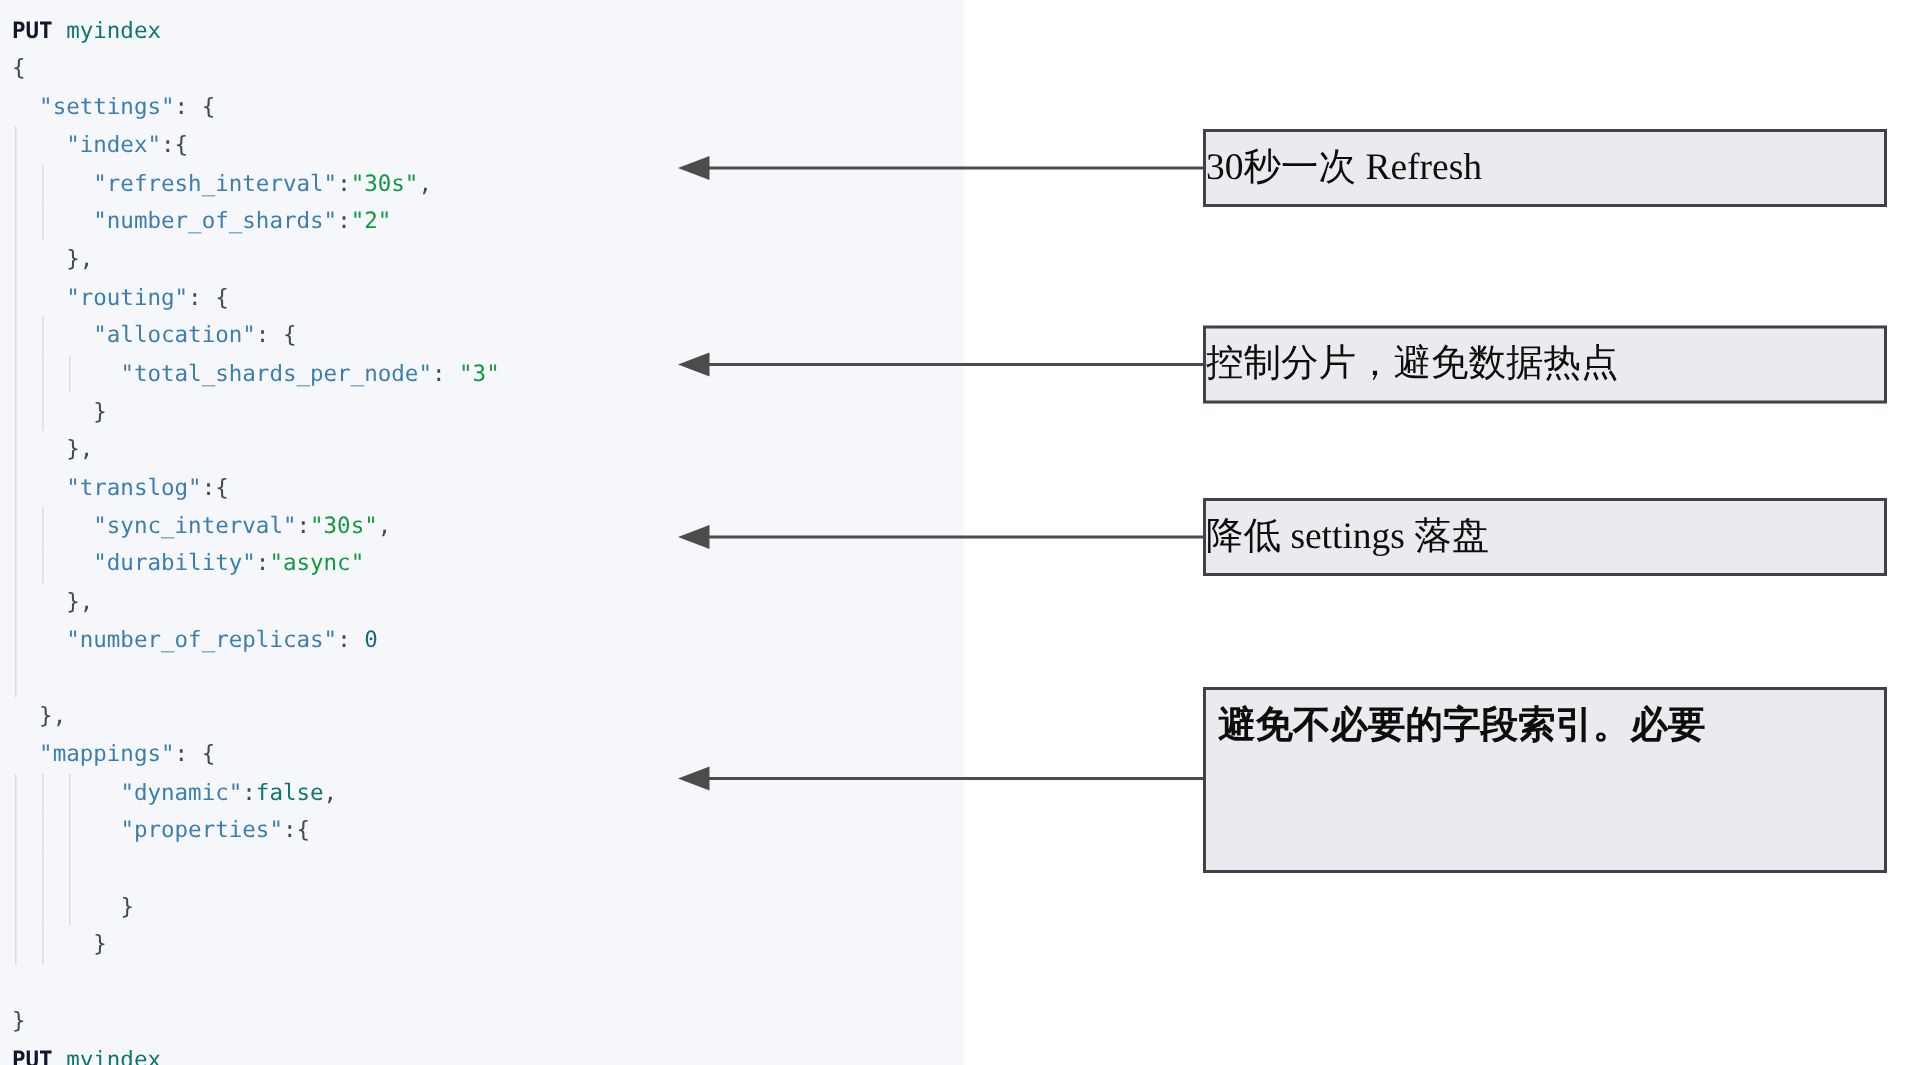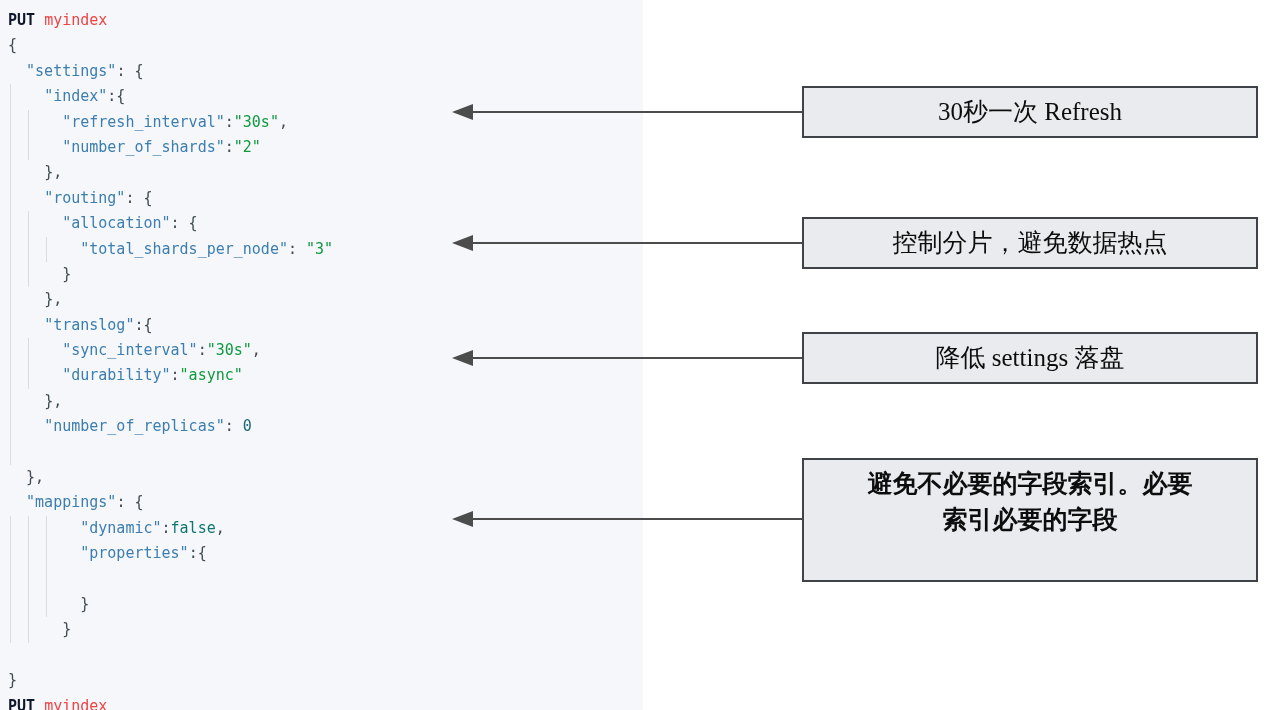--- a/index.html
+++ b/index.html
@@ -15,33 +15,33 @@
   .cl{
     position:relative;height:25.4px;line-height:25.4px;
     font-family:"DejaVu Sans Mono","Liberation Mono",monospace;
     font-size:15px;white-space:pre;
   }
   .cl .guide{
     position:absolute;top:0;bottom:0;width:0;
     border-left:1px solid #d9dce2;pointer-events:none;
   }
   .tk-method{color:#0f172a;font-weight:bold;}
-  .tk-url{color:#ef4444;}
+  .tk-url{color:#0f766e;}
   .tk-key{color:#3c7eb0;}
   .tk-str{color:#10993f;}
   .tk-const{color:#0f766e;}
   .tk-num{color:#1a6a78;}
   .tk-punct{color:#3f4b52;}
 
   
   .ann-box{
     position:absolute;left:802px;width:456px;box-sizing:border-box;
     background:#e9ebee;border:2px solid #3f4347;color:#0d0d0d;
     font-family:"Liberation Serif","DejaVu Serif",serif;
-    font-size:25px;text-align:center;
+    font-size:25px;
   }
   .ann-1line{height:52px;line-height:48px;}
   #ann-box-4{height:124px;padding:6px 8px;}
   #ann-box-4 .ann-line{line-height:36px;font-weight:bold;}
 
   
   .arrow{position:absolute;left:452px;width:350px;height:16px;pointer-events:none;}
   .arrow .ah{ 
     position:absolute;left:0;top:0;width:0;height:0;display:block;
     border-top:8px solid transparent;border-bottom:8px solid transparent;
@@ -107,14 +107,13 @@
   <div class="ann-line">30秒一次 Refresh</div>
 </div>
 <div class="ann-box ann-1line" style="top:217px" id="ann-box-2">
   <div class="ann-line">控制分片，避免数据热点</div>
 </div>
 <div class="ann-box ann-1line" style="top:332px" id="ann-box-3">
   <div class="ann-line">降低 settings 落盘</div>
 </div>
 <div class="ann-box" style="top:458px" id="ann-box-4">
   <div class="ann-line">避免不必要的字段索引。必要</div>
-  <div class="ann-line">索引必要的字段</div>
 </div>
 
 </body></html>

